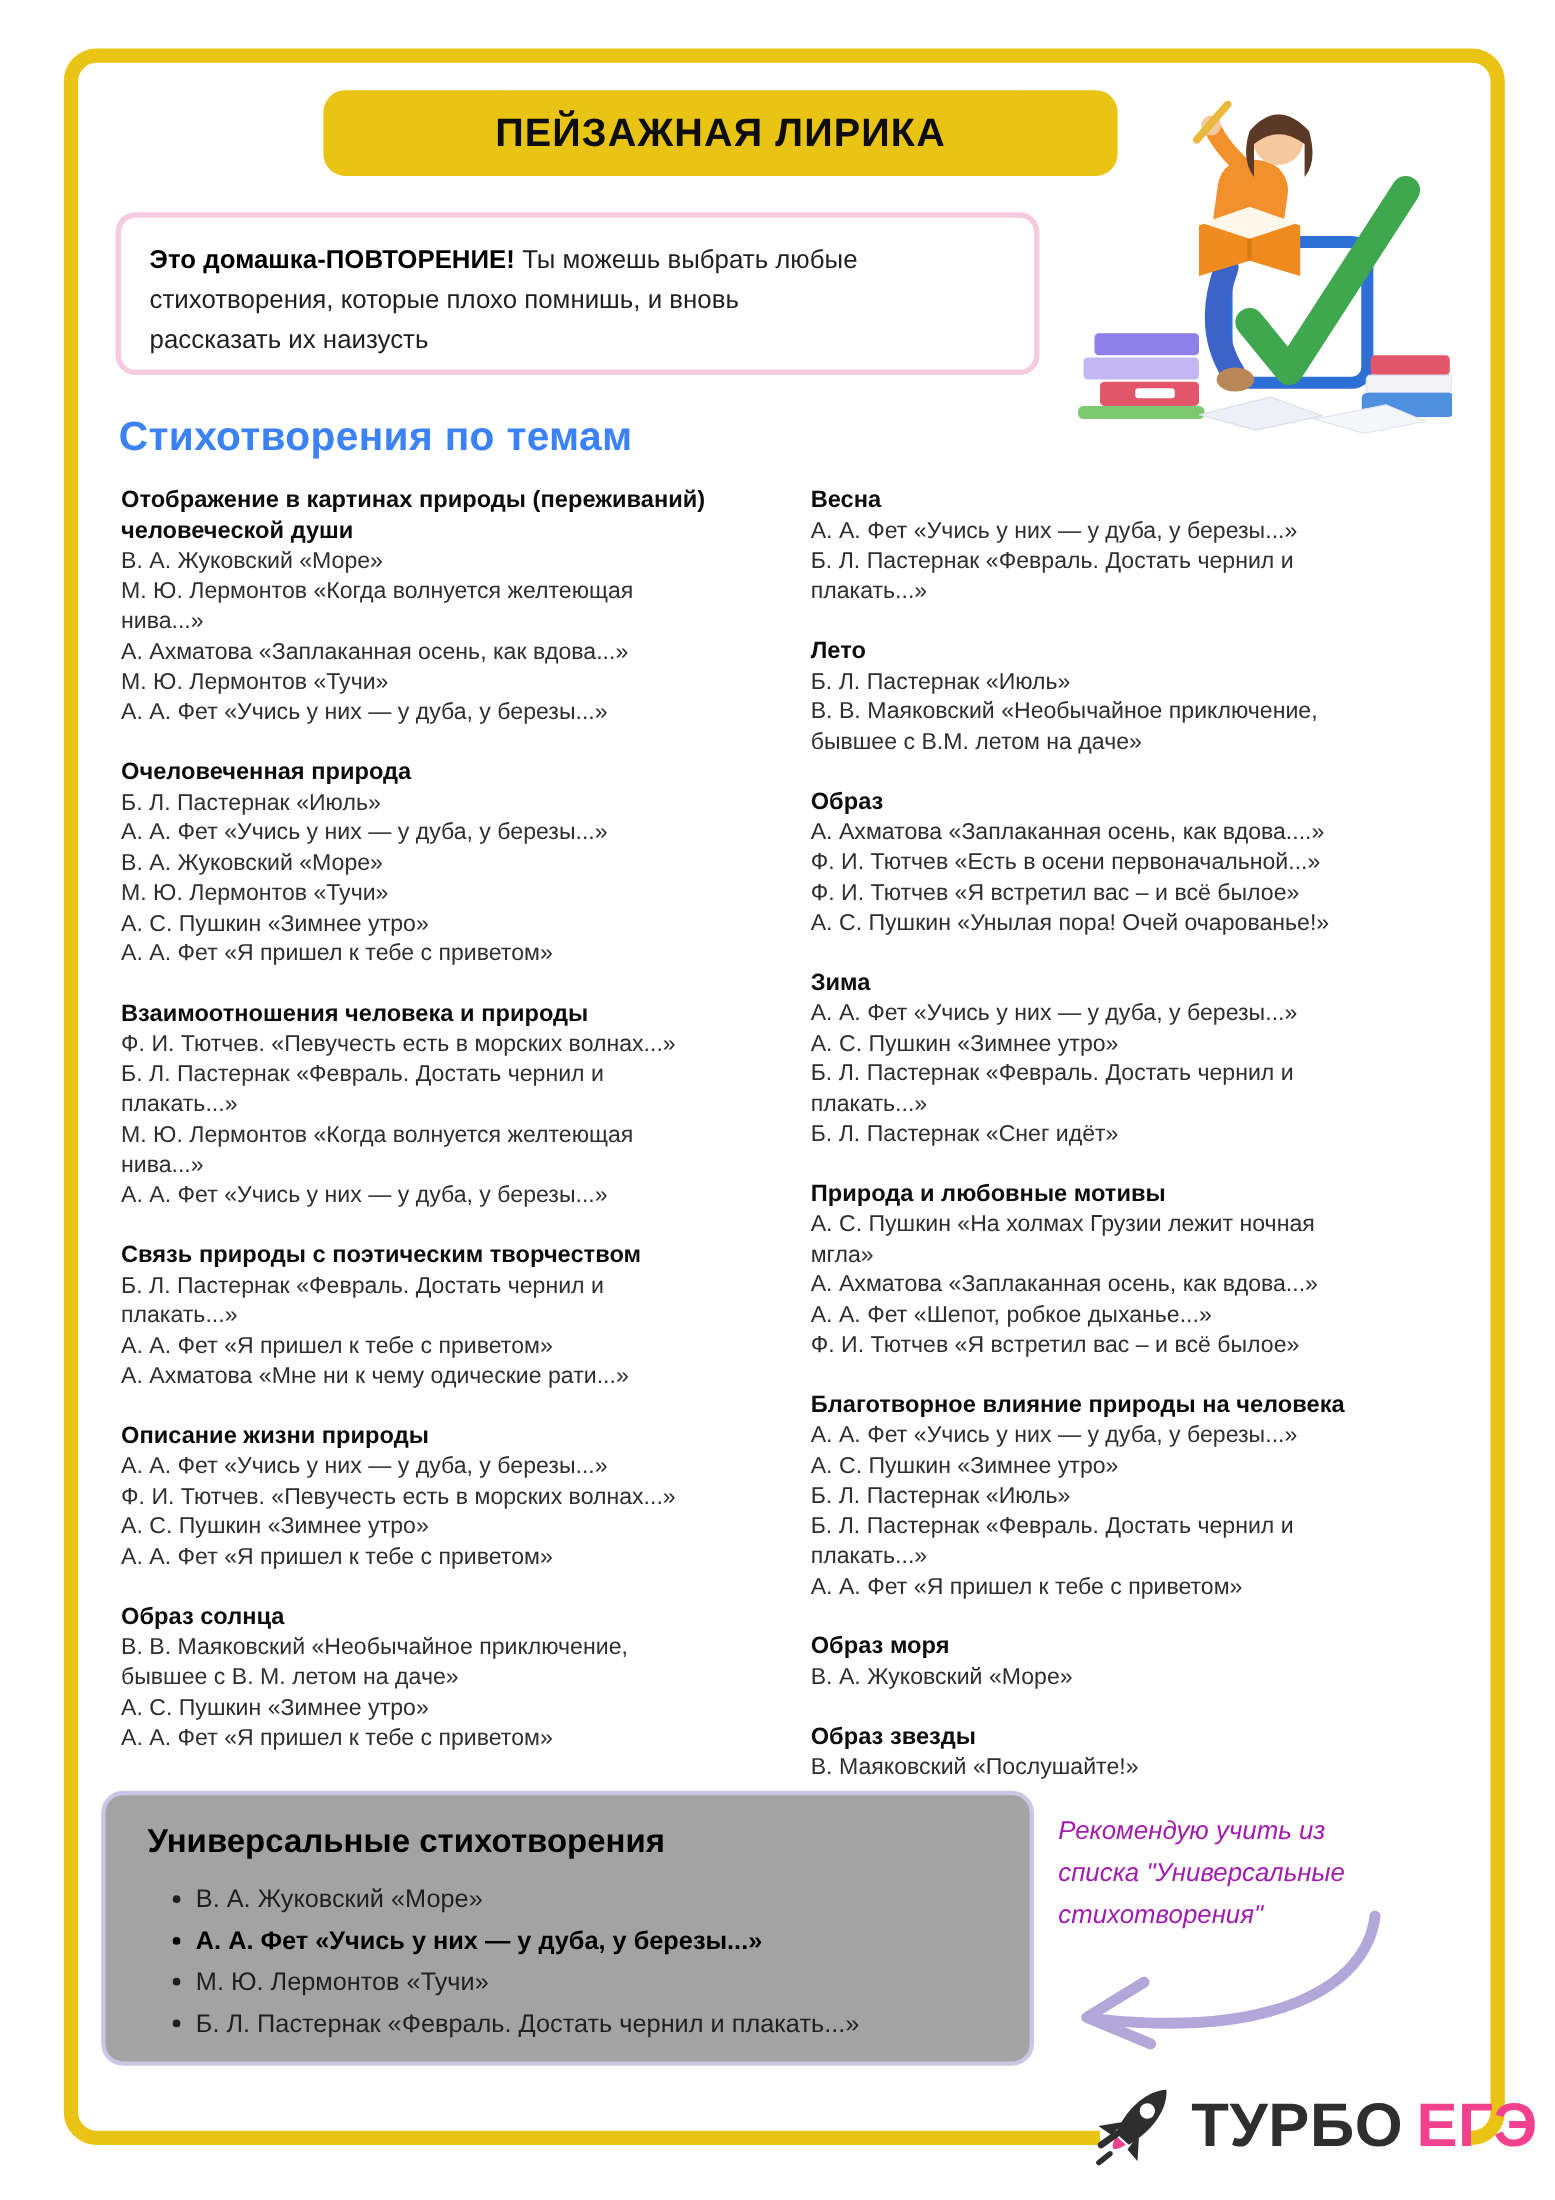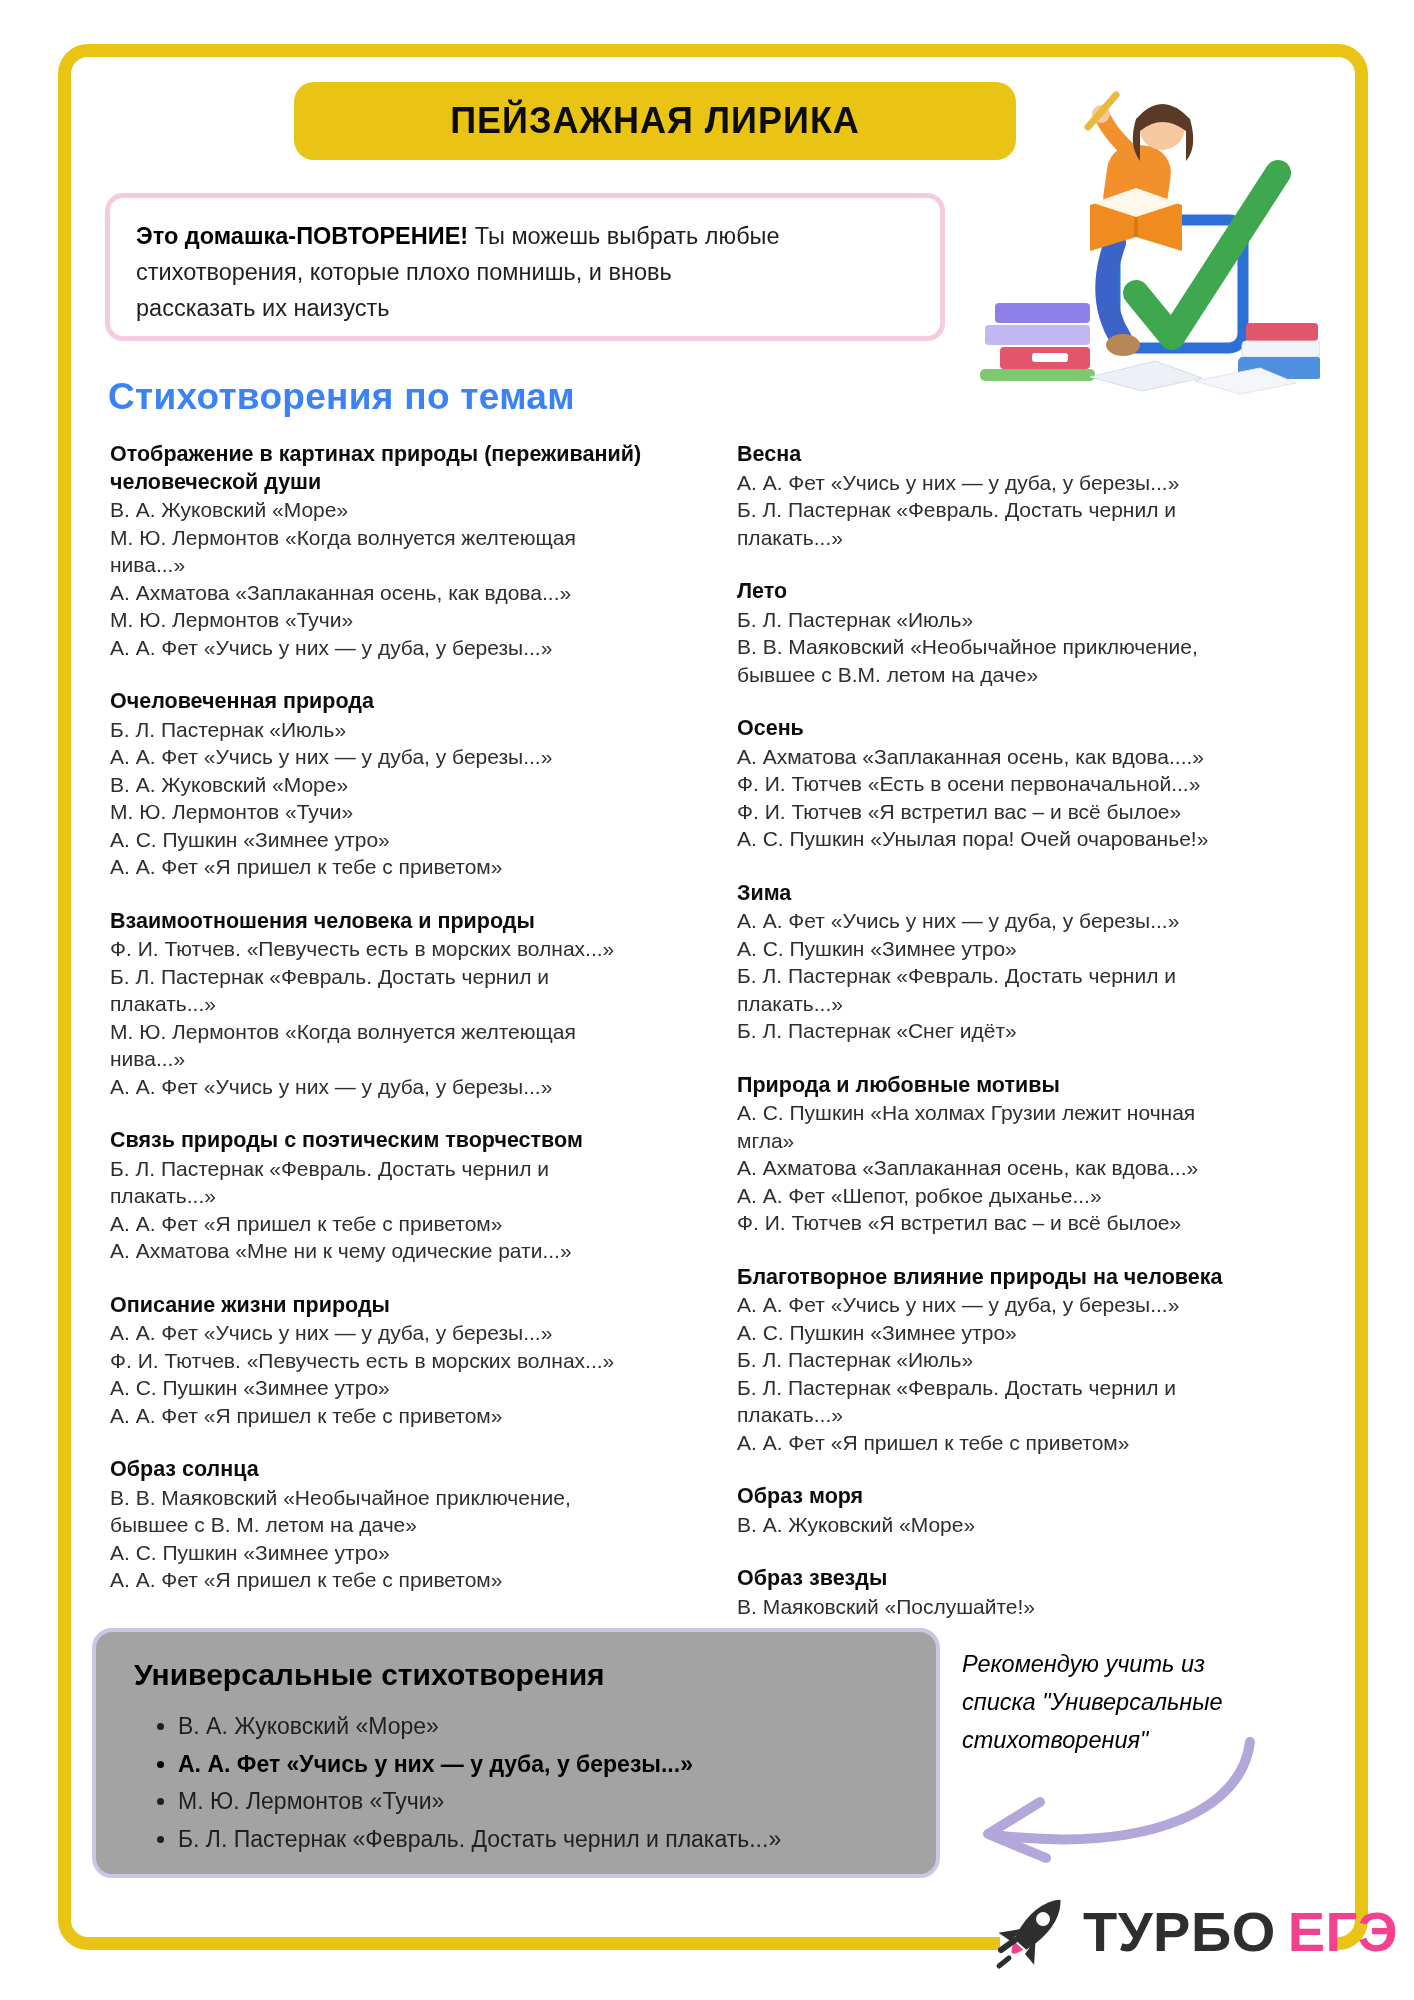--- a/index.html
+++ b/index.html
@@ -39,21 +39,21 @@
   .universal-box{
     position:absolute;left:92px;top:1628px;width:848px;height:250px;
     border:4px solid #cbc5e6;border-radius:20px;box-sizing:border-box;background:#a3a3a3;
   }
   .universal-heading{margin:26px 0 0 38px;font-size:30px;font-weight:800;color:#000;}
   .universal-list{margin:16px 0 0 0;padding-left:82px;list-style:disc;}
   .universal-list li{font-size:23px;line-height:37.5px;color:#1f1f1f;}
   .universal-list li.bold{font-weight:800;color:#000;}
   .note{
     position:absolute;left:962px;top:1645px;width:262px;
-    font-style:italic;font-size:23.5px;line-height:38px;color:#000000;
+    font-style:italic;font-size:23.5px;line-height:38px;color:#a21caf;
   }
   .arrow{position:absolute;left:950px;top:1730px;width:320px;height:145px;}
   .logo-patch{position:absolute;left:1000px;top:1922px;width:335px;height:44px;background:#ffffff;}
   .logo{position:absolute;left:995px;top:1885px;height:92px;display:flex;align-items:center;gap:8px;}
   .logo-text{font-size:56px;font-weight:900;letter-spacing:.5px;white-space:nowrap;}
   .logo-turbo{color:#2e2e2e;margin-top:29px;}
   .logo-ege{color:#f2418f;margin-left:12px;}
 </style>
 </head>
 <body>
@@ -163,21 +163,21 @@
       <div class="sec-title">Весна</div>
       <div class="sec-item">А. А. Фет «Учись у них — у дуба, у березы...»</div>
       <div class="sec-item">Б. Л. Пастернак «Февраль. Достать чернил и плакать...»</div>
     </div>
     <div class="section">
       <div class="sec-title">Лето</div>
       <div class="sec-item">Б. Л. Пастернак «Июль»</div>
       <div class="sec-item">В. В. Маяковский «Необычайное приключение, бывшее с В.М. летом на даче»</div>
     </div>
     <div class="section">
-      <div class="sec-title">Осень</div>
+      <div class="sec-title">Образ</div>
       <div class="sec-item">А. Ахматова «Заплаканная осень, как вдова....»</div>
       <div class="sec-item">Ф. И. Тютчев «Есть в осени первоначальной...»</div>
       <div class="sec-item">Ф. И. Тютчев «Я встретил вас – и всё былое»</div>
       <div class="sec-item">А. С. Пушкин «Унылая пора! Очей очарованье!»</div>
     </div>
     <div class="section">
       <div class="sec-title">Зима</div>
       <div class="sec-item">А. А. Фет «Учись у них — у дуба, у березы...»</div>
       <div class="sec-item">А. С. Пушкин «Зимнее утро»</div>
       <div class="sec-item">Б. Л. Пастернак «Февраль. Достать чернил и плакать...»</div>

